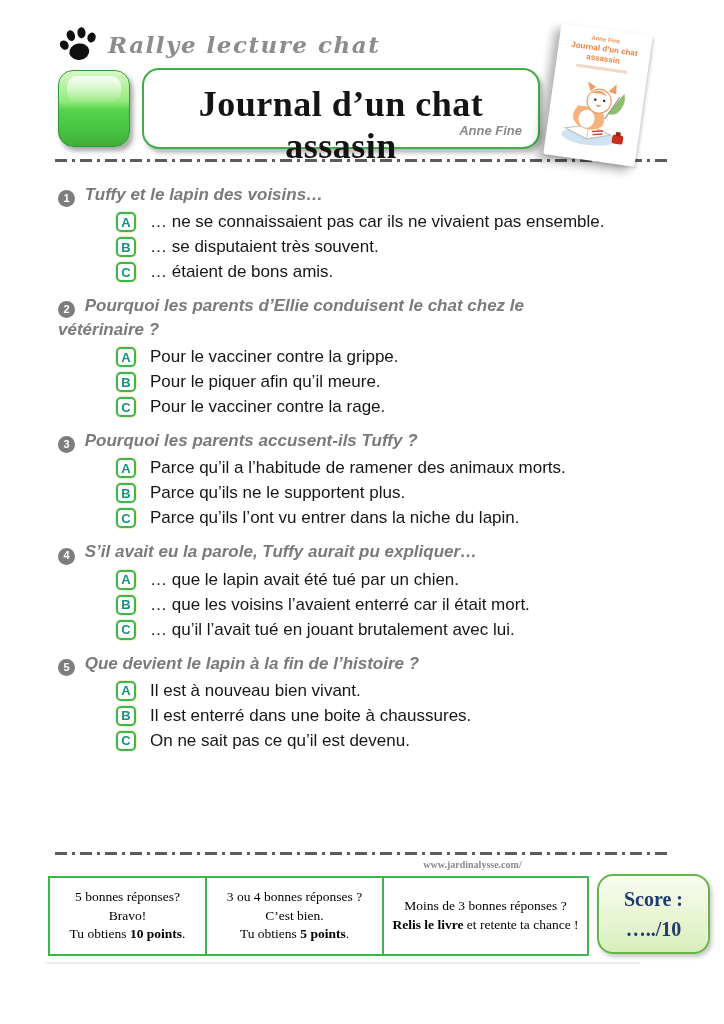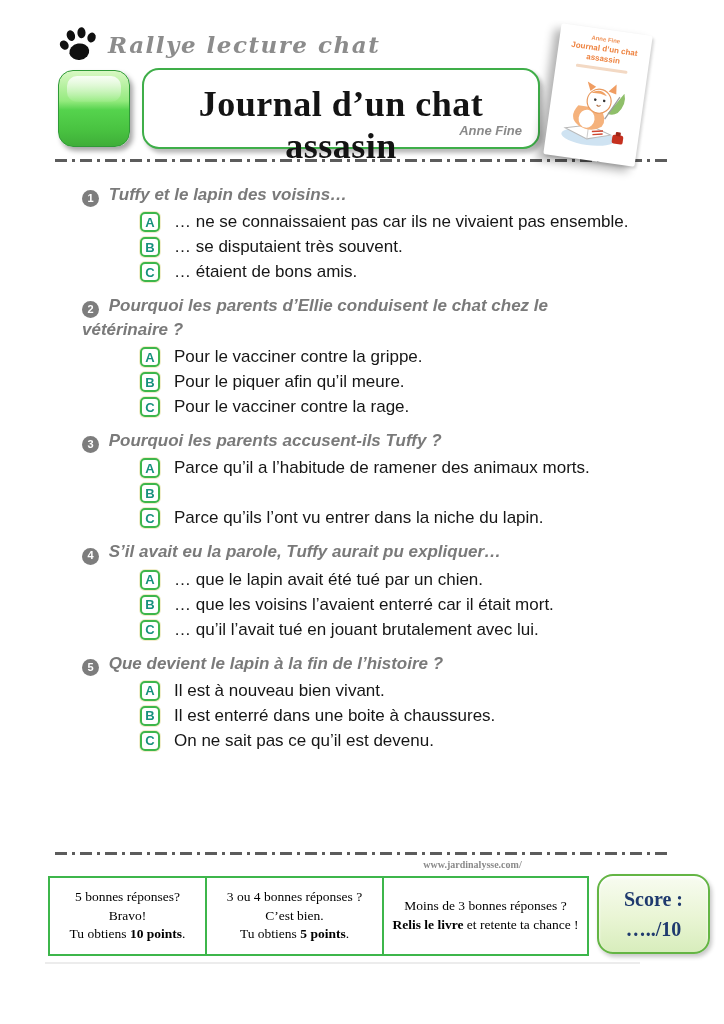--- a/index.html
+++ b/index.html
@@ -71,21 +71,21 @@
     position: absolute; left: 55px; right: 52px; height: 3px;
     background-image: repeating-linear-gradient(90deg,
       #5c5c5c 0 12px, transparent 12px 17px,
       #5c5c5c 17px 20px, transparent 20px 25px);
   }
   .sep1 { top: 159px; }
   .sep2 { top: 852px; }
 
   
   .questions { position: absolute; top: 183px; left: 58px; right: 48px; }
-  .question { margin-bottom: 12px; margin-left: 24px; }
+  .question { margin-bottom: 12px; }
   .q-heading {
     font-size: 17px; font-weight: bold; font-style: italic;
     color: #7a7a7a; line-height: 1.4; max-width: 548px; margin-bottom: 2px;
   }
   .q-bullet {
     display: inline-flex; width: 17px; height: 17px; border-radius: 50%;
     background: #7d7d7d; color: #fff;
     font-style: normal; font-size: 11px; font-weight: bold;
     align-items: center; justify-content: center;
     margin-right: 5px; vertical-align: -2px;
@@ -236,20 +236,21 @@
       <div class="q-heading">
         <span class="q-bullet">3</span>
         <span>Pourquoi les parents accusent-ils Tuffy ?</span>
       </div>
       <div class="option">
         <span class="opt-letter">A</span>
         <span class="opt-text">Parce qu’il a l’habitude de ramener des animaux morts.</span>
       </div>
       <div class="option">
         <span class="opt-letter">B</span>
+        <span class="opt-text">Parce qu’ils ne le supportent plus.</span>
       </div>
       <div class="option">
         <span class="opt-letter">C</span>
         <span class="opt-text">Parce qu’ils l’ont vu entrer dans la niche du lapin.</span>
       </div>
     </div>
 
     <div class="question">
       <div class="q-heading">
         <span class="q-bullet">4</span>

